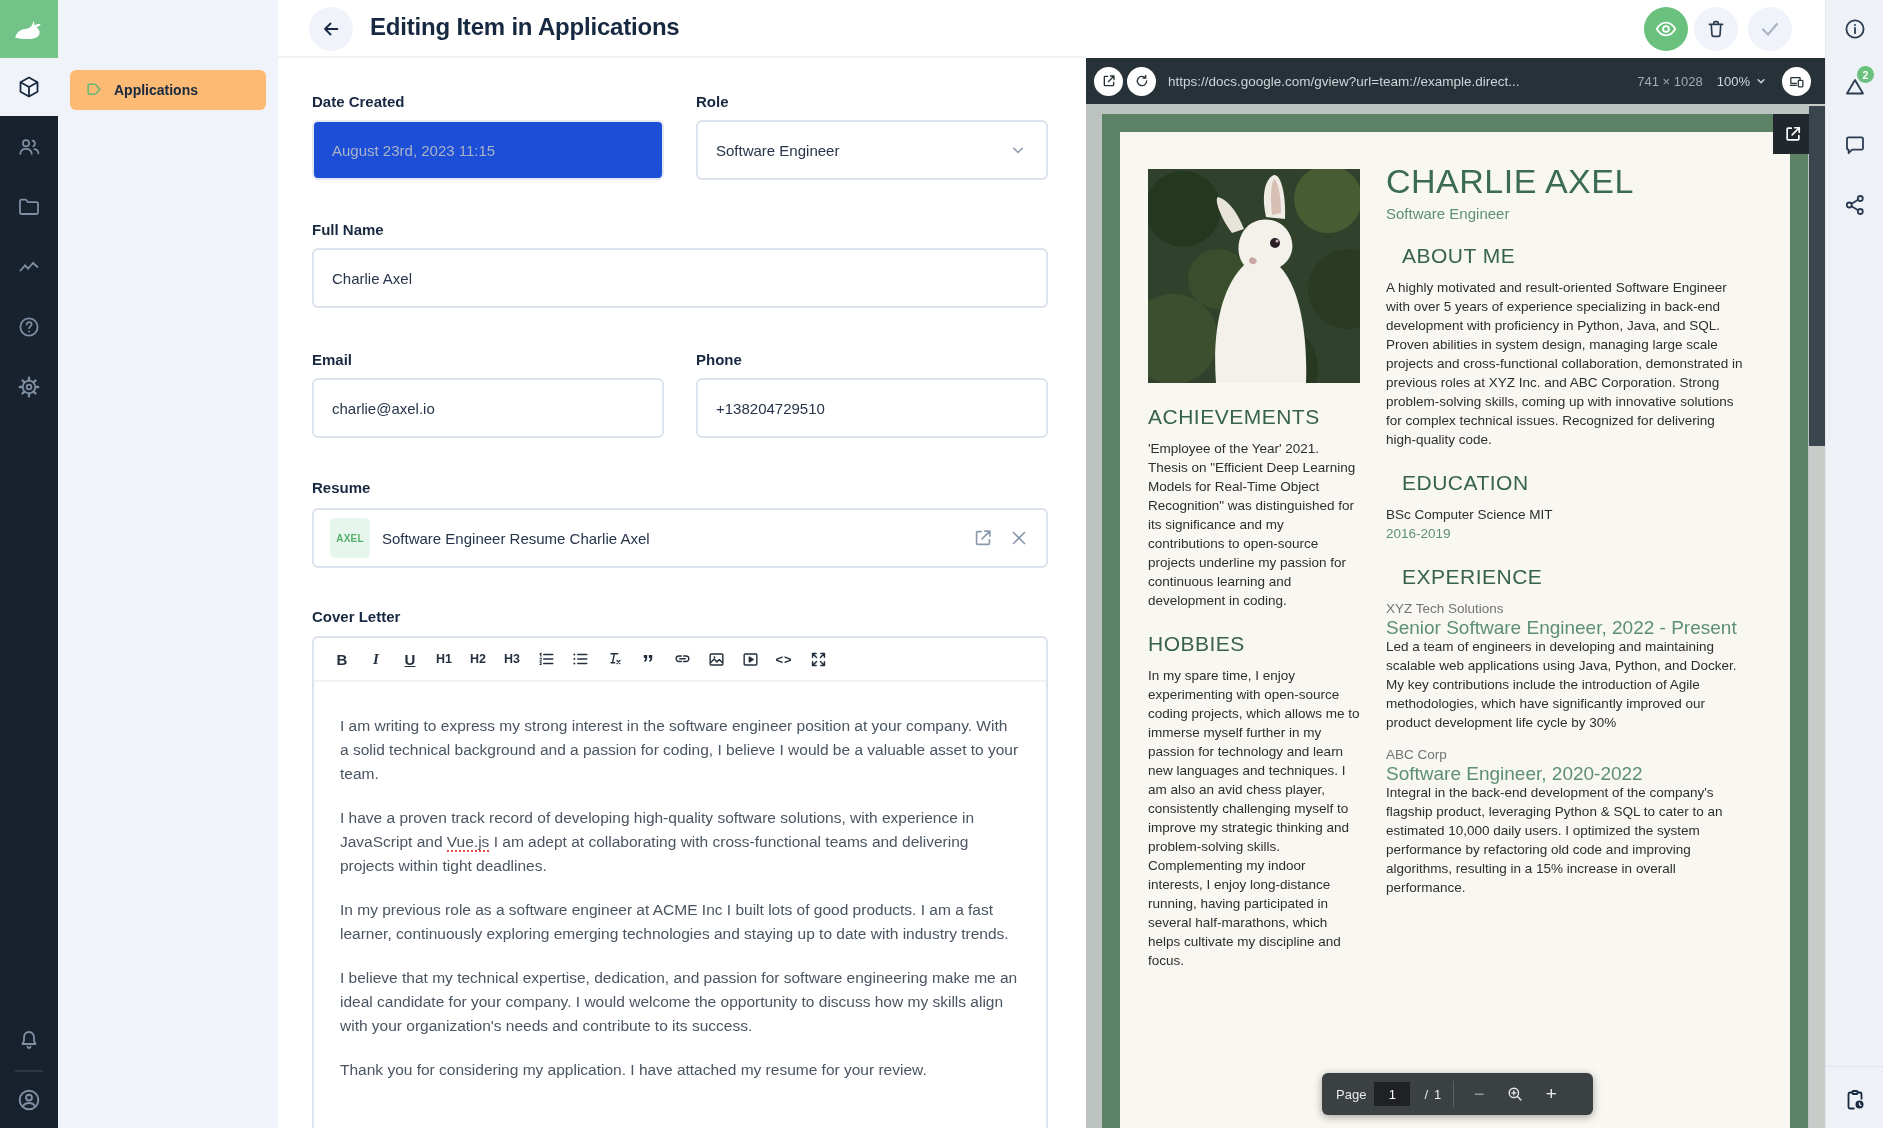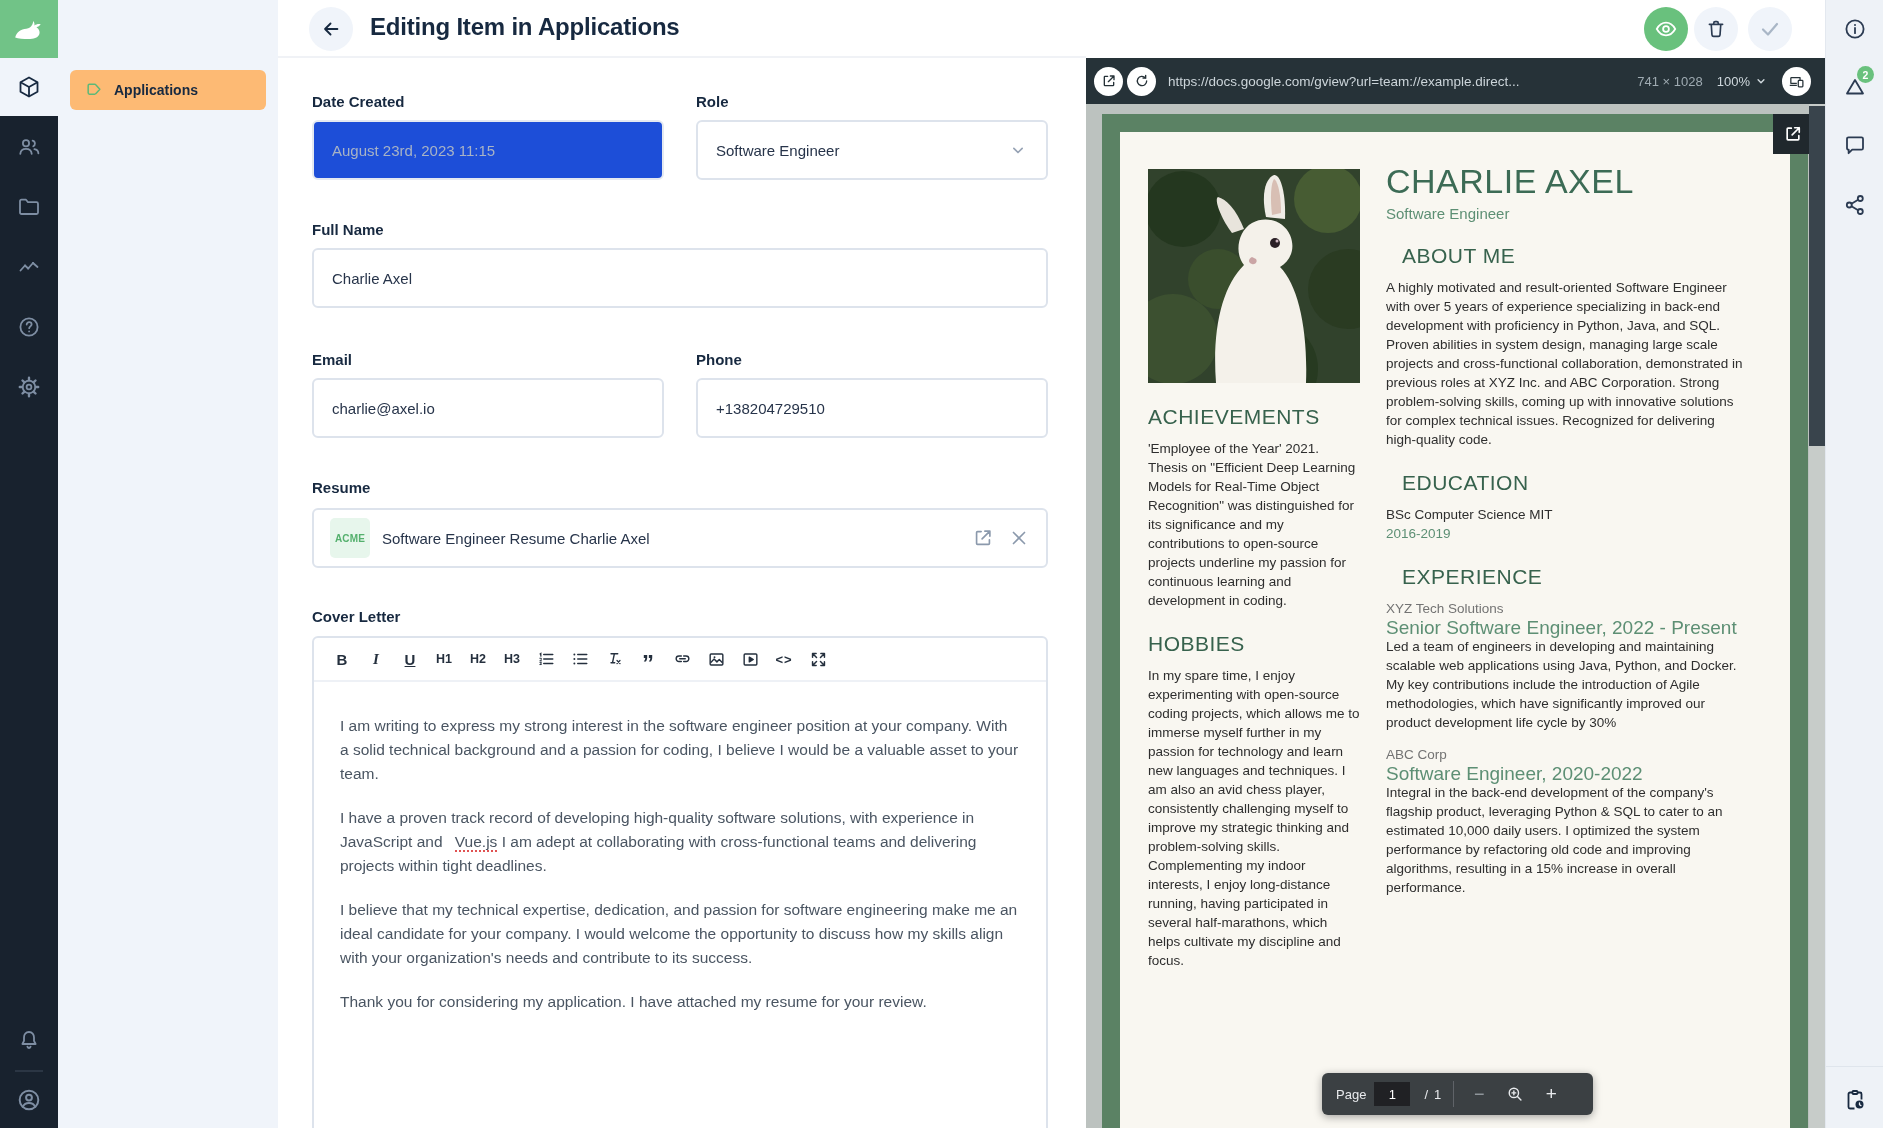--- a/index.html
+++ b/index.html
@@ -46,21 +46,21 @@
   #editor-toolbar { height:44px; border-bottom:2px solid #eef1f6; display:flex; align-items:center; padding-left:16px; gap:10px; }
   .tb-btn { width:24px; height:24px; display:flex; align-items:center; justify-content:center; color:#25303e; cursor:pointer; font-size:15px; }
   .tb-b { font-weight:800; }
   .tb-i { font-style:italic; font-weight:600; font-family:"Liberation Serif",serif; }
   .tb-u { text-decoration:underline; font-weight:600; }
   .tb-h { font-size:12.5px; font-weight:700; }
   .tb-q { font-size:24px; font-weight:800; line-height:10px; padding-top:10px; }
   .tb-code { font-size:13px; font-weight:700; letter-spacing:1px; }
   #editor-content { padding:12px 26px; font-size:15.5px; line-height:24px; color:#4a5562; }
   #editor-content p { margin:20px 0; }
-  .squiggle { border-bottom:2px dotted #e05252;margin-left:8px; }
+  .squiggle { border-bottom:2px dotted #e05252; }
 
   
   #preview { left:1086px; top:0; width:739px; height:1128px; background:#fff; }
   .action-circle { position:absolute; top:7px; width:44px; height:44px; border-radius:50%; display:flex; align-items:center; justify-content:center; cursor:pointer; background:#f0f4fa; }
   #btn-preview { left:558px; background:#69c17d; }
   #btn-delete { left:608px; }
   #btn-save { left:662px; }
 
   #preview-bar { position:absolute; left:0; top:58px; width:739px; height:46px; background:#263238; display:flex; align-items:center; padding:0 14px 0 8px; }
   .bar-circle { width:29px; height:29px; border-radius:50%; background:#fff; display:flex; align-items:center; justify-content:center; cursor:pointer; flex:none; }
@@ -223,21 +223,21 @@
   <div class="field-label" style="left:34px; top:221px">Full Name</div>
   <input class="field wide" style="left: 34px; top: 248px;" value="Charlie Axel">
 
   <div class="field-label" style="left:34px; top:351px">Email</div>
   <input class="field" style="left: 34px; top: 378px;" value="charlie@axel.io">
   <div class="field-label" style="left:418px; top:351px">Phone</div>
   <input class="field" style="left: 418px; top: 378px;" value="+138204729510">
 
   <div class="field-label" style="left:34px; top:479px">Resume</div>
   <div id="resume-box">
-    <div id="docx-chip">ACME</div>
+    <div id="docx-chip">AXEL</div>
     <div id="resume-name">Software Engineer Resume Charlie Axel</div>
     <div class="resume-actions">
       <svg width="22" height="22" viewBox="0 0 24 24" fill="none" stroke="#8b99ac" stroke-width="1.8" stroke-linecap="round" stroke-linejoin="round">
           <path d="M10 5H6c-.6 0-1 .4-1 1v12c0 .6.4 1 1 1h12c.6 0 1-.4 1-1v-4"></path>
           <path d="M14 4.5h5.5V10M19.5 4.5 11 13"></path>
         </svg>
       <svg width="22" height="22" viewBox="0 0 24 24" fill="none" stroke="#8b99ac" stroke-width="1.8" stroke-linecap="round">
           <path d="M6 6l12 12M18 6 6 18"></path>
         </svg>
     </div>
@@ -296,20 +296,21 @@
       <div class="tb-btn tb-code">&lt;&gt;</div>
       <div class="tb-btn">
         <svg width="19" height="19" viewBox="0 0 24 24" fill="none" stroke="#25303e" stroke-width="1.9" stroke-linecap="round" stroke-linejoin="round">
             <path d="M9 4.5H4.5V9M15 4.5h4.5V9M9 19.5H4.5V15M15 19.5h4.5V15M4.8 4.8 9.5 9.5M19.2 4.8l-4.7 4.7M4.8 19.2l4.7-4.7M19.2 19.2l-4.7-4.7"></path>
           </svg>
       </div>
     </div>
     <div id="editor-content">
       <p>I am writing to express my strong interest in the software engineer position at your company. With a solid technical background and a passion for coding, I believe I would be a valuable asset to your team.</p>
       <p><span>I have a proven track record of developing high-quality software solutions, with experience in JavaScript and </span><span class="squiggle">Vue.js</span><span> I am adept at collaborating with cross-functional teams and delivering projects within tight deadlines.</span></p>
+      <p>In my previous role as a software engineer at ACME Inc I built lots of good products. I am a fast learner, continuously exploring emerging technologies and staying up to date with industry trends.</p>
       <p>I believe that my technical expertise, dedication, and passion for software engineering make me an ideal candidate for your company. I would welcome the opportunity to discuss how my skills align with your organization's needs and contribute to its success.</p>
       <p>Thank you for considering my application. I have attached my resume for your review.</p>
     </div>
   </div>
 </div>
 
 <div class="abs" id="preview">
   <div class="action-circle" id="btn-preview">
     <svg width="24" height="24" viewBox="0 0 24 24" fill="none" stroke="#fff" stroke-width="1.8">
         <path d="M2.8 12C5.2 7.7 8.6 5.7 12 5.7s6.8 2 9.2 6.3c-2.4 4.3-5.8 6.3-9.2 6.3s-6.8-2-9.2-6.3Z"></path>

